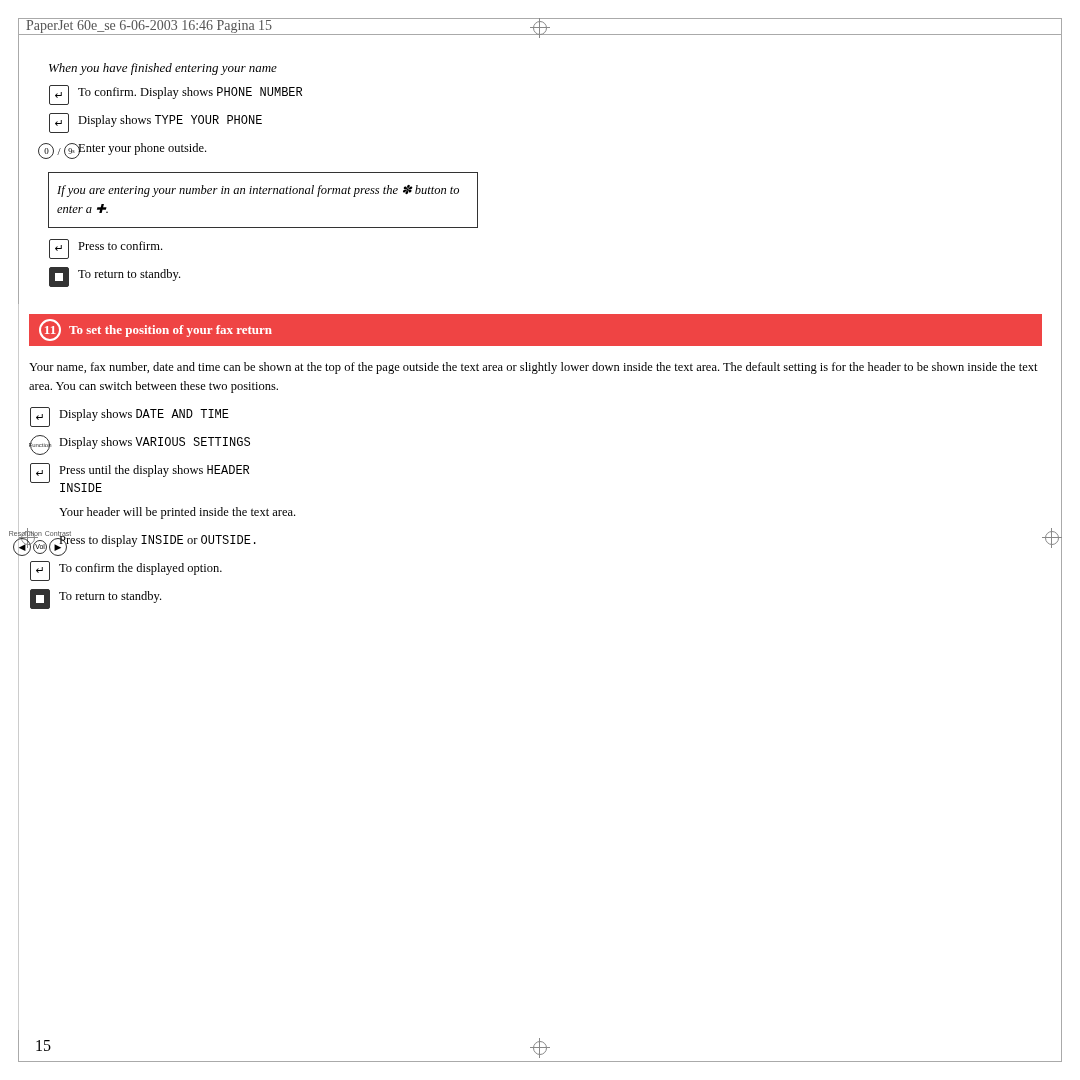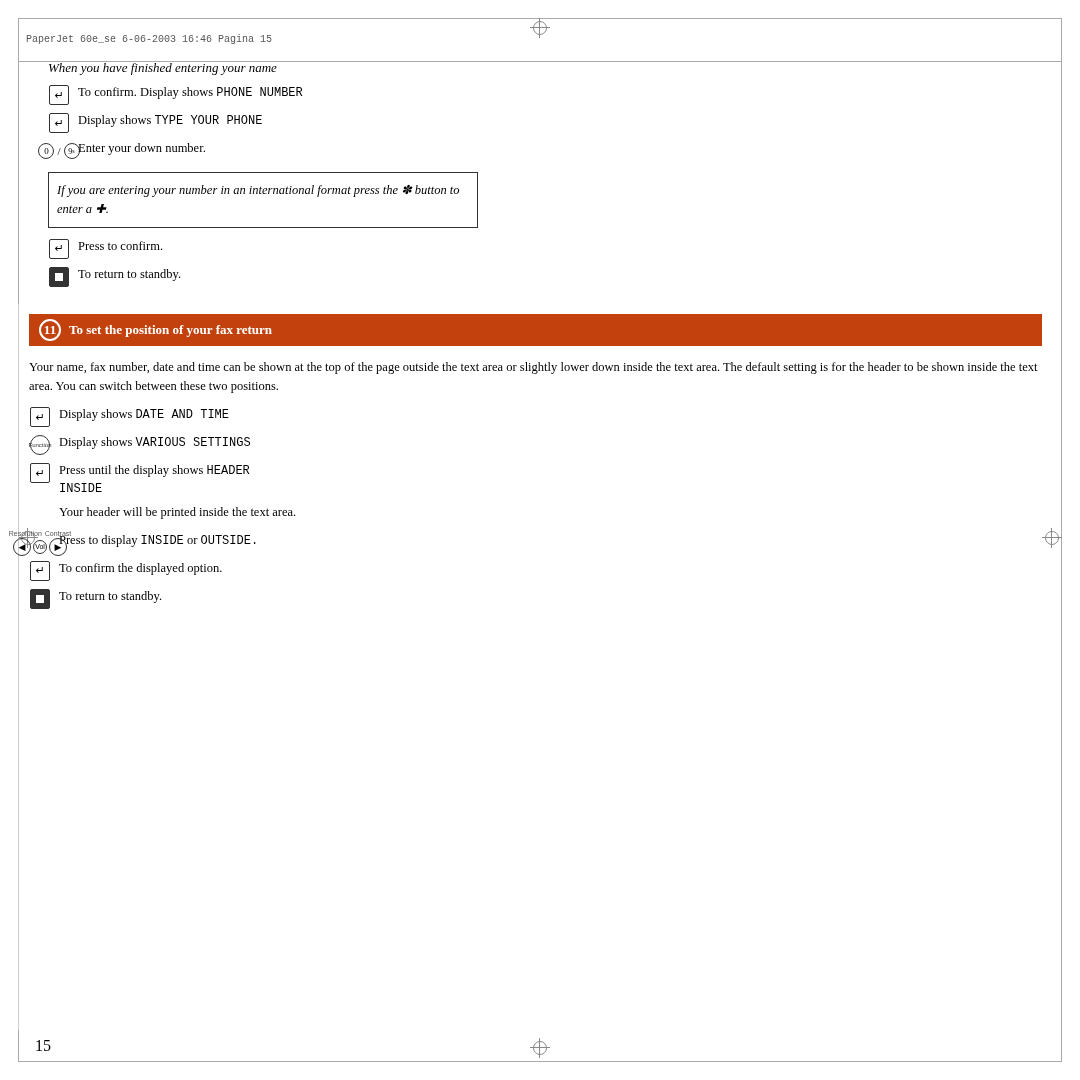--- a/index.html
+++ b/index.html
@@ -16,28 +16,27 @@
 
     .page-border {
       position: absolute;
       top: 18px; left: 18px; right: 18px; bottom: 18px;
       border: 1px solid #aaa;
     }
 
     .header-line {
       position: absolute;
       top: 18px; left: 18px; right: 18px;
-      font-size: 10px;
+      font-size: 14px;
       color: #555;
-      padding: 16px 8px;
+      padding: 0 8px;
       display: flex;
       align-items: center;
       gap: 8px;
       border-bottom: 1px solid #aaa;
-      font-family: Liberation Mono, monospace;
     }
 
     .header-crosshair {
       position: absolute;
       top: 18px;
       left: 50%;
       transform: translateX(-50%);
       font-size: 18px;
       color: #888;
       line-height: 1;
@@ -194,21 +193,21 @@
       line-height: 1.5;
     }
 
     code, .mono {
       font-family: 'Courier New', Courier, monospace;
       font-size: 12px;
     }
 
     
     .section-header {
-      background: #c2410c;
+      background: #ef4444;
       color: #fff;
       padding: 5px 10px;
       font-weight: bold;
       font-size: 13px;
       display: flex;
       align-items: center;
       gap: 8px;
       margin-bottom: 12px;
     }
 
@@ -336,21 +335,21 @@
       <div class="btn-icon">
         <div class="btn-09">
           <div class="btn-small-circle">0</div>
           <span>/</span>
           <div class="btn-small-circle">
               <span style="font-size:8px;">9</span>
               <sup style="font-size:6px;">s</sup>
             </div>
         </div>
       </div>
-      <span class="btn-text">Enter your down number.</span>
+      <span class="btn-text">Enter your phone outside.</span>
     </div>
 
     <div class="note-box">
       <span>If you are entering your number in an international format press the ✽ button to enter a ✚.</span>
     </div>
 
     <div class="btn-row">
       <div class="btn-icon">
         <div class="btn-confirm">↵</div>
       </div>

